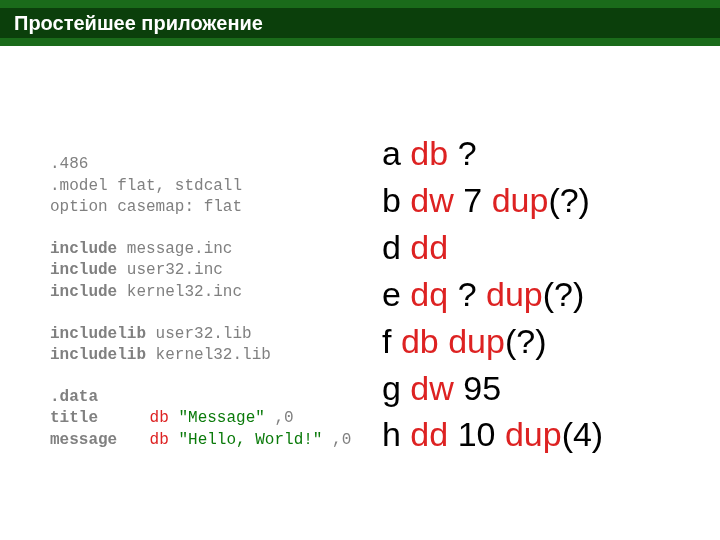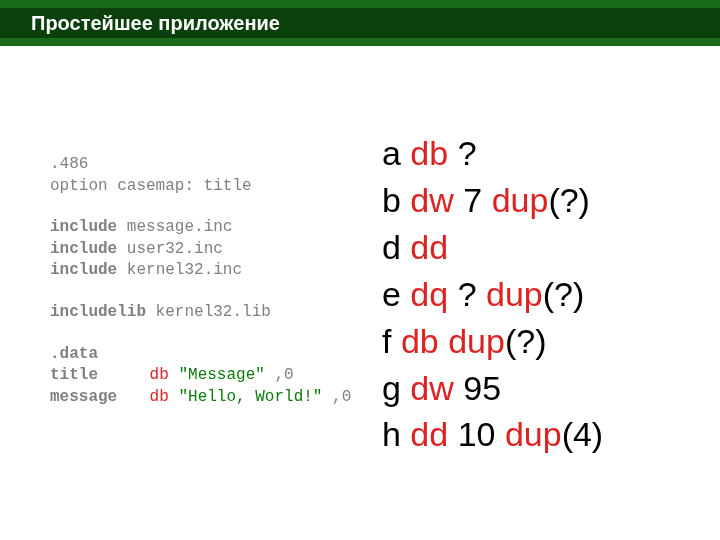--- a/index.html
+++ b/index.html
@@ -13,21 +13,21 @@
   }
   .titlebar {
     width: 720px;
     height: 46px;
     background: linear-gradient(to bottom,
       #1a6b1a 0%, #1a6b1a 17%,
       #0b3f0b 17%, #0b3f0b 83%,
       #1a6b1a 83%, #1a6b1a 100%);
     display: flex;
     align-items: center;
-    padding-left: 31px;
+    padding-left: 14px;
   }
   .title {
     color: #ffffff;
     font-size: 20px;
     font-weight: bold;
     font-family: Arial, Helvetica, sans-serif;
   }
   .content {
     position: relative;
     width: 616px;
@@ -65,28 +65,30 @@
 
 <div class="titlebar">
   <div class="title">Простейшее приложение</div>
 </div>
 
 <div class="content">
 
   <div class="left-pane">
     <div class="block">
       <div>.486</div>
-      <div>option casemap: title</div>
+      <div>.model flat, stdcall</div>
+      <div>option casemap: flat</div>
     </div>
     <div class="block">
       <div><span class="bold">include</span><span> message.inc</span></div>
       <div><span class="bold">include</span><span> user32.inc</span></div>
       <div><span class="bold">include</span><span> kernel32.inc</span></div>
     </div>
     <div class="block">
+      <div><span class="bold">includelib</span><span> user32.lib</span></div>
       <div><span class="bold">includelib</span><span> kernel32.lib</span></div>
     </div>
     <div class="block">
       <div class="bold">.data</div>
       <div class="defline">
         <span class="bold lbl">title</span>
         <span class="red">db</span>
         <span> </span>
         <span class="green">"Message"</span>
         <span>,0</span>

